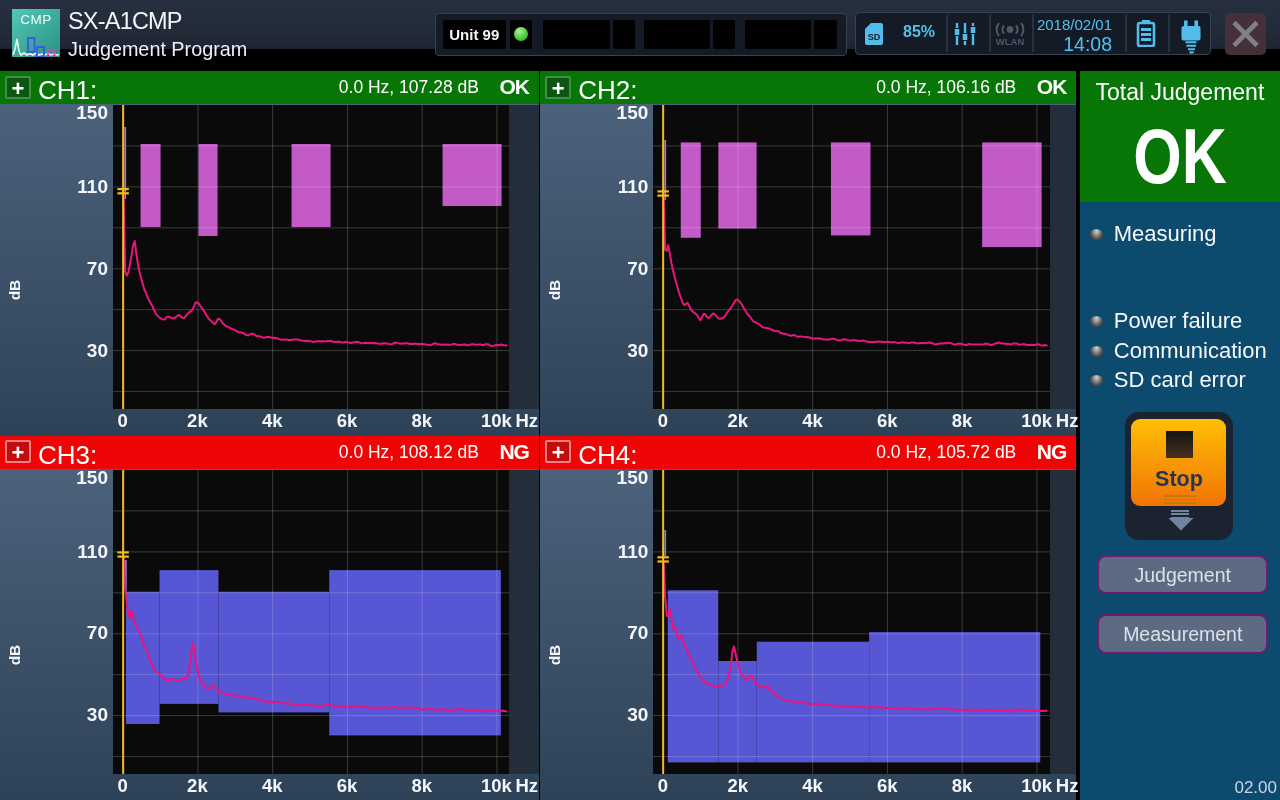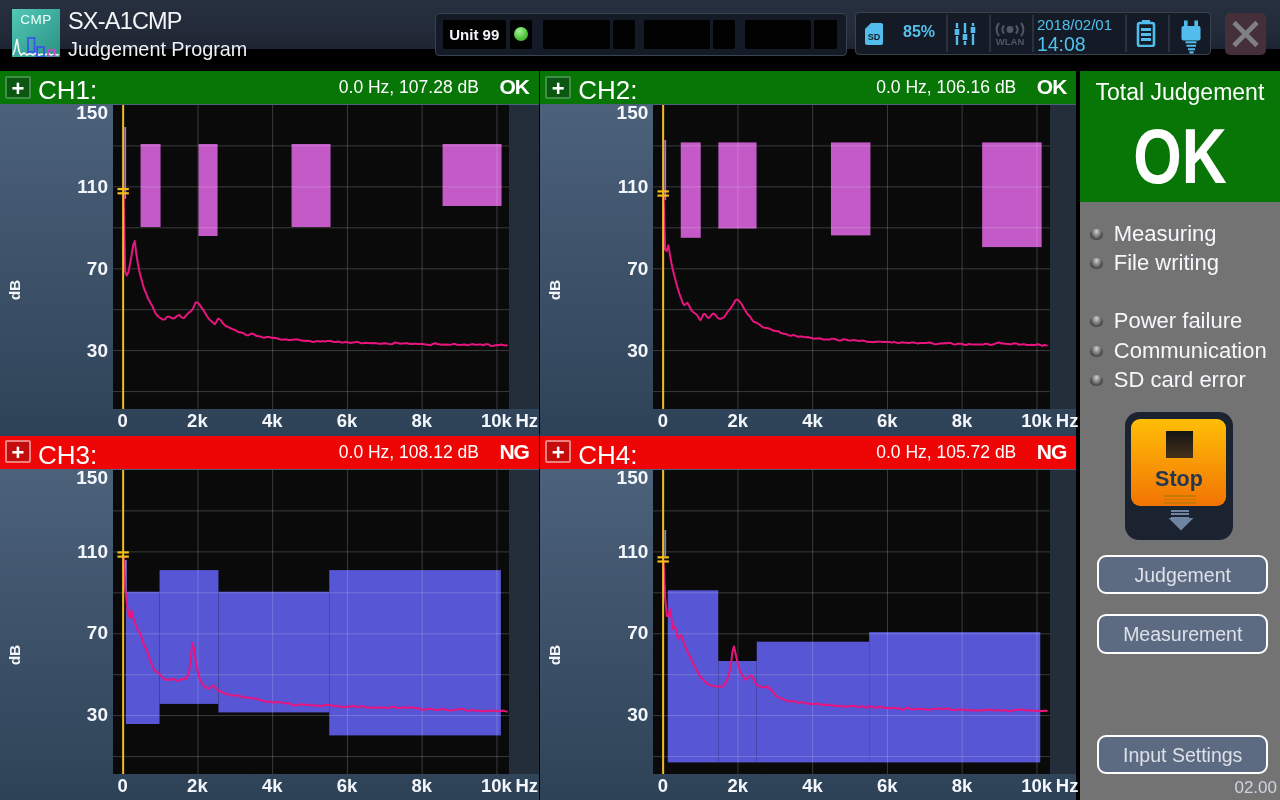--- a/index.html
+++ b/index.html
@@ -13,21 +13,21 @@
  color:#f2fffc;font-size:13.5px;letter-spacing:0.5px}
 #title{position:absolute;left:68px;top:8px;color:#f3f5f8;font-size:23.5px;letter-spacing:-0.8px}
 #subtitle{position:absolute;left:68px;top:38px;color:#eef1f5;font-size:19.8px}
 .cont{position:absolute;background:#151b26;border:1px solid #39424f;border-radius:4px}
 .blk{position:absolute;background:#010101;top:19.8px;height:29.5px;border-radius:2px}
 #unit99{color:#f2f4f7;font-weight:bold;font-size:15px;text-align:center;line-height:29.5px}
 .gdot{position:absolute;left:4px;top:7.6px;width:14px;height:14px;border-radius:50%;
  background:radial-gradient(circle at 38% 30%,#a8f09a,#52c840 55%,#2f9e22)}
 .sdiv{position:absolute;top:2px;bottom:2px;width:2px;background:#2a323f}
 .blue{color:#55c2ee}
-#datebox{position:absolute;right:168px;top:17px;white-space:nowrap}
+#datebox{position:absolute;right:168px;top:17px;text-align:right;white-space:nowrap}
 #date1{font-size:15px;color:#4fc2ee;line-height:15px}
 #date2{font-size:19.5px;color:#4fc2ee;line-height:21px;margin-top:2px}
 #xbtn{position:absolute;left:1225px;top:12.5px;width:41px;height:42px;
  background:#453039;border-radius:5px}
 .chhead{position:absolute;height:33px;color:#fff}
 .hok{background:#077607}
 .hng{background:#ee0606}
 .plus{position:absolute;left:5px;top:4.5px;width:26px;height:23px;border-radius:2px;
  text-align:center;line-height:21px;font-size:22px;font-weight:bold;color:#fff}
 .hok .plus{background:#0b5711;border:2px solid #418f47}
@@ -37,41 +37,41 @@
 .chres{position:absolute;right:10px;top:4px;font-size:21px;font-weight:bold;letter-spacing:-1px}
 .chart{position:absolute;background:linear-gradient(#4c627b,#2e4257)}
 .plot{position:absolute;left:112.5px;top:1px;width:396.9px;height:304px;background:#0a0a0a}
 .rstrip{position:absolute;left:509.4px;top:1px;right:0;height:304px;background:#242d3a}
 .ylab{position:absolute;width:108px;text-align:right;color:#f3f6fa;font-size:19px;
  font-weight:bold;line-height:22px}
 .dblab{position:absolute;left:0px;top:177px;width:30px;text-align:center;color:#f3f6fa;
  font-size:15.5px;font-weight:bold;transform:rotate(-90deg)}
 .xlab{position:absolute;top:306px;width:80px;text-align:center;color:#f3f6fa;
  font-size:18.5px;font-weight:bold}
-#sidebar{position:absolute;left:1079.8px;top:71px;width:200.2px;height:729px;background:#737373}
+#sidebar{position:absolute;left:1079.8px;top:71px;width:200.2px;height:729px;background:#0c4a6e}
 #tj{position:absolute;left:0;top:0;width:100%;height:131.4px;background:#077607;color:#fff}
 #tj .t1{position:absolute;top:8px;width:100%;text-align:center;font-size:23px}
 #tj .t2{position:absolute;top:40px;width:100%;text-align:center;font-size:78px;font-weight:bold;transform:scaleX(0.8)}
 .srow{position:absolute;left:10px;width:190px;height:24px}
 .led{position:absolute;left:0px;top:7px;width:13px;height:11px;border-radius:50%;
  background:radial-gradient(ellipse at 50% 22%,#d0d0d0,#8a8a8a 35%,#4c4c4c 65%,#3a3a3a 95%)}
 .led.on{background:radial-gradient(ellipse at 50% 22%,#d8ffc8,#58d83e 45%,#2fae18 85%)}
 .srow .txt{position:absolute;left:24px;top:-1px;color:#f6f8fb;font-size:22px}
 #stopbtn{position:absolute;left:45.2px;top:341px;width:108px;height:128px;
  background:#1b2330;border-radius:14px}
 #stoporange{position:absolute;left:6.5px;top:6.5px;width:95px;height:87px;border-radius:9px;
  background:linear-gradient(#ffbe06,#f17404)}
 #stopsq{position:absolute;left:41px;top:19px;width:27px;height:27px;
  background:linear-gradient(#141414,#46311a)}
 #stoptxt{position:absolute;top:55px;width:100%;text-align:center;
  font-size:21.5px;font-weight:bold;color:#223752}
 .oline{position:absolute;left:39px;width:32px;height:1.6px;background:#c87804}
 .gline{position:absolute;left:46px;width:18px;height:2px;background:#6e84a0}
 .navbtn{position:absolute;left:17.7px;width:170.5px;height:39.5px;background:#5d6b82;
- border:2px solid #ffffff;border-radius:9px;color:#dce1e9;font-size:19.5px;
+ border:2px solid #701a75;border-radius:9px;color:#dce1e9;font-size:19.5px;
  text-align:center;line-height:36px}
 #ver{position:absolute;right:3px;bottom:2px;color:#ccd5e2;font-size:17px}
 </style></head><body>
 <div id="topbar">
     <div id="logo">
       <div class="cmp">CMP</div>
       <svg width="48" height="48" viewBox="0 0 48 48" style="position:absolute;left:0;top:0">
         <polyline points="1,46 3,40 5,30 7,42 9,46 12,44 15,46 18,44.5 21,46 24,44 27,46 30,45 33,46 36,44.5 39,46 42,45 45,46 47,45.5" fill="none" stroke="#f0f5f3" stroke-width="1.6"></polyline>
         <rect x="16" y="29" width="6.5" height="14" fill="none" stroke="#3a55e8" stroke-width="1.8"></rect>
         <rect x="25" y="38" width="7" height="10" fill="none" stroke="#3a55e8" stroke-width="1.8"></rect>
@@ -281,24 +281,20 @@
   </div>
 <div id="sidebar">
     <div id="tj">
       <div class="t1">Total Judgement</div>
       <div class="t2">OK</div>
     </div>
     <div class="srow" style="top:150.5px">
       <div class="led"></div>
       <div class="txt">Measuring</div>
     </div>
-    <div class="srow" style="top:179.8px">
-      <div class="led"></div>
-      <div class="txt">File writing</div>
-    </div>
     <div class="srow" style="top:238.4px">
       <div class="led"></div>
       <div class="txt">Power failure</div>
     </div>
     <div class="srow" style="top:267.7px">
       <div class="led"></div>
       <div class="txt">Communication</div>
     </div>
     <div class="srow" style="top:297.0px">
       <div class="led"></div>
@@ -313,14 +309,13 @@
       <div class="oline" style="top:90px"></div>
 <div class="gline" style="top:97.5px"></div>
       <div class="gline" style="top:101px"></div>
       <div class="gline" style="top:104.5px"></div>
 <svg width="26" height="12.5" viewBox="0 0 26 12.5" style="position:absolute;left:43px;top:106px">
 <path d="M0.5 0h25L13 12.5z" fill="#6e84a0"></path>
       </svg>
 </div>
     <div class="navbtn" style="top:483.5px">Judgement</div>
     <div class="navbtn" style="top:543px">Measurement</div>
-    <div class="navbtn" style="top:663.5px">Input Settings</div>
     <div id="ver">02.00</div>
   </div>
 </body></html>

